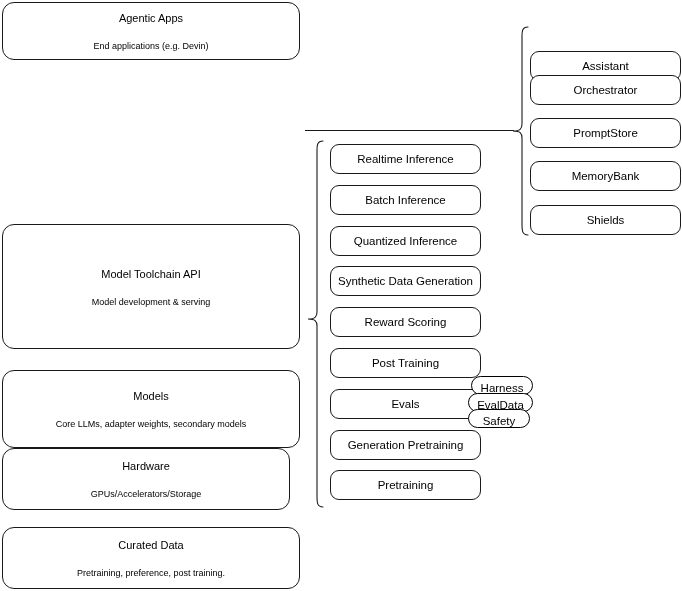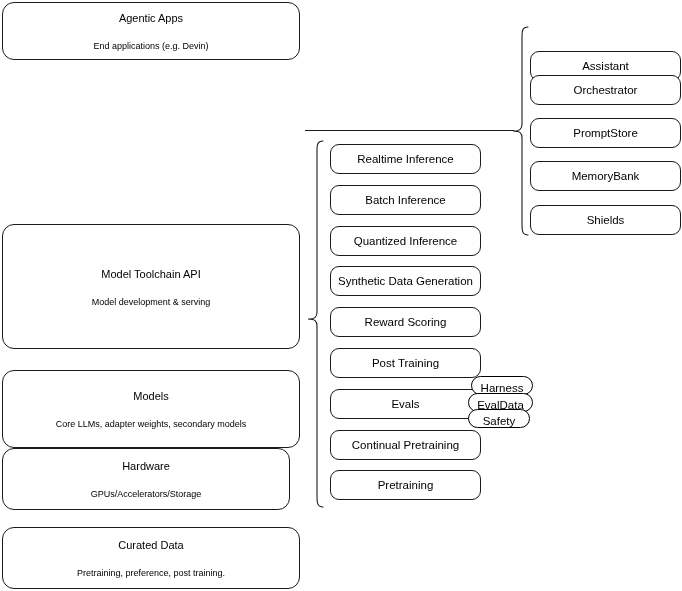--- a/index.html
+++ b/index.html
@@ -133,21 +133,21 @@
   <div class="pill-box" style="left:330px; top:307px; width:151px; height:30px;">
     <span>Reward Scoring</span>
   </div>
   <div class="pill-box" style="left:330px; top:348px; width:151px; height:30px;">
     <span>Post Training</span>
   </div>
   <div class="pill-box" style="left:330px; top:389px; width:151px; height:30px;">
     <span>Evals</span>
   </div>
   <div class="pill-box" style="left:330px; top:430px; width:151px; height:30px;">
-    <span>Continual Pretraining</span>
+    <span>Generation Pretraining</span>
   </div>
   <div class="pill-box" style="left:330px; top:470px; width:151px; height:30px;">
     <span>Pretraining</span>
   </div>
 
   <div class="chip" style="left:471px; top:376px; width:62px; height:19px; z-index:5;">
     <span>Harness</span>
   </div>
   <div class="chip" style="left:468px; top:393px; width:65px; height:19px; z-index:6;">
     <span>EvalData</span>

